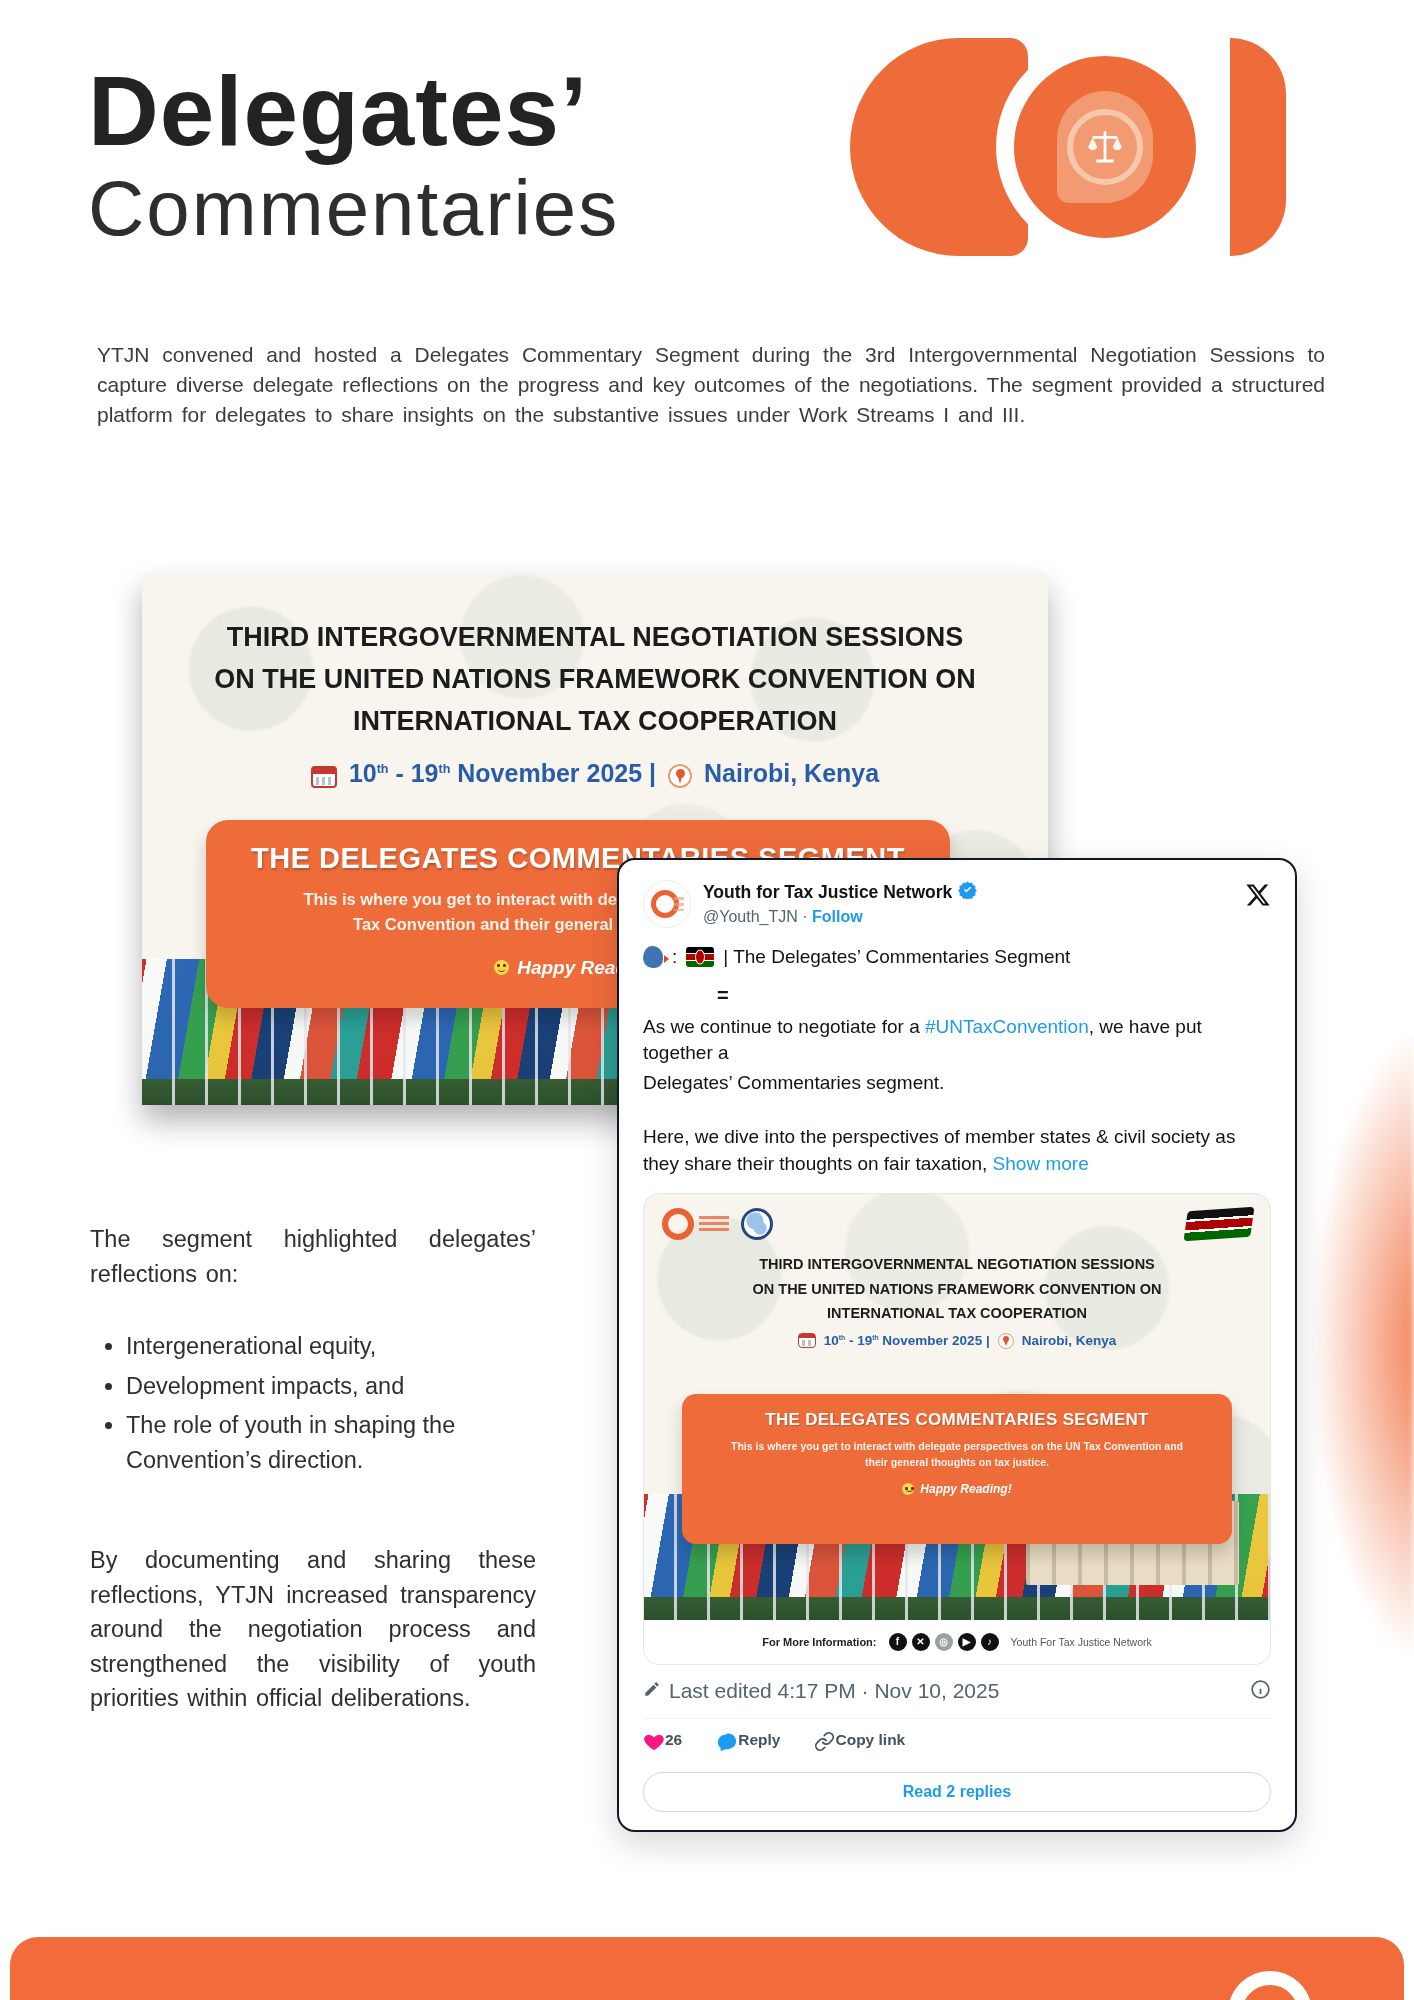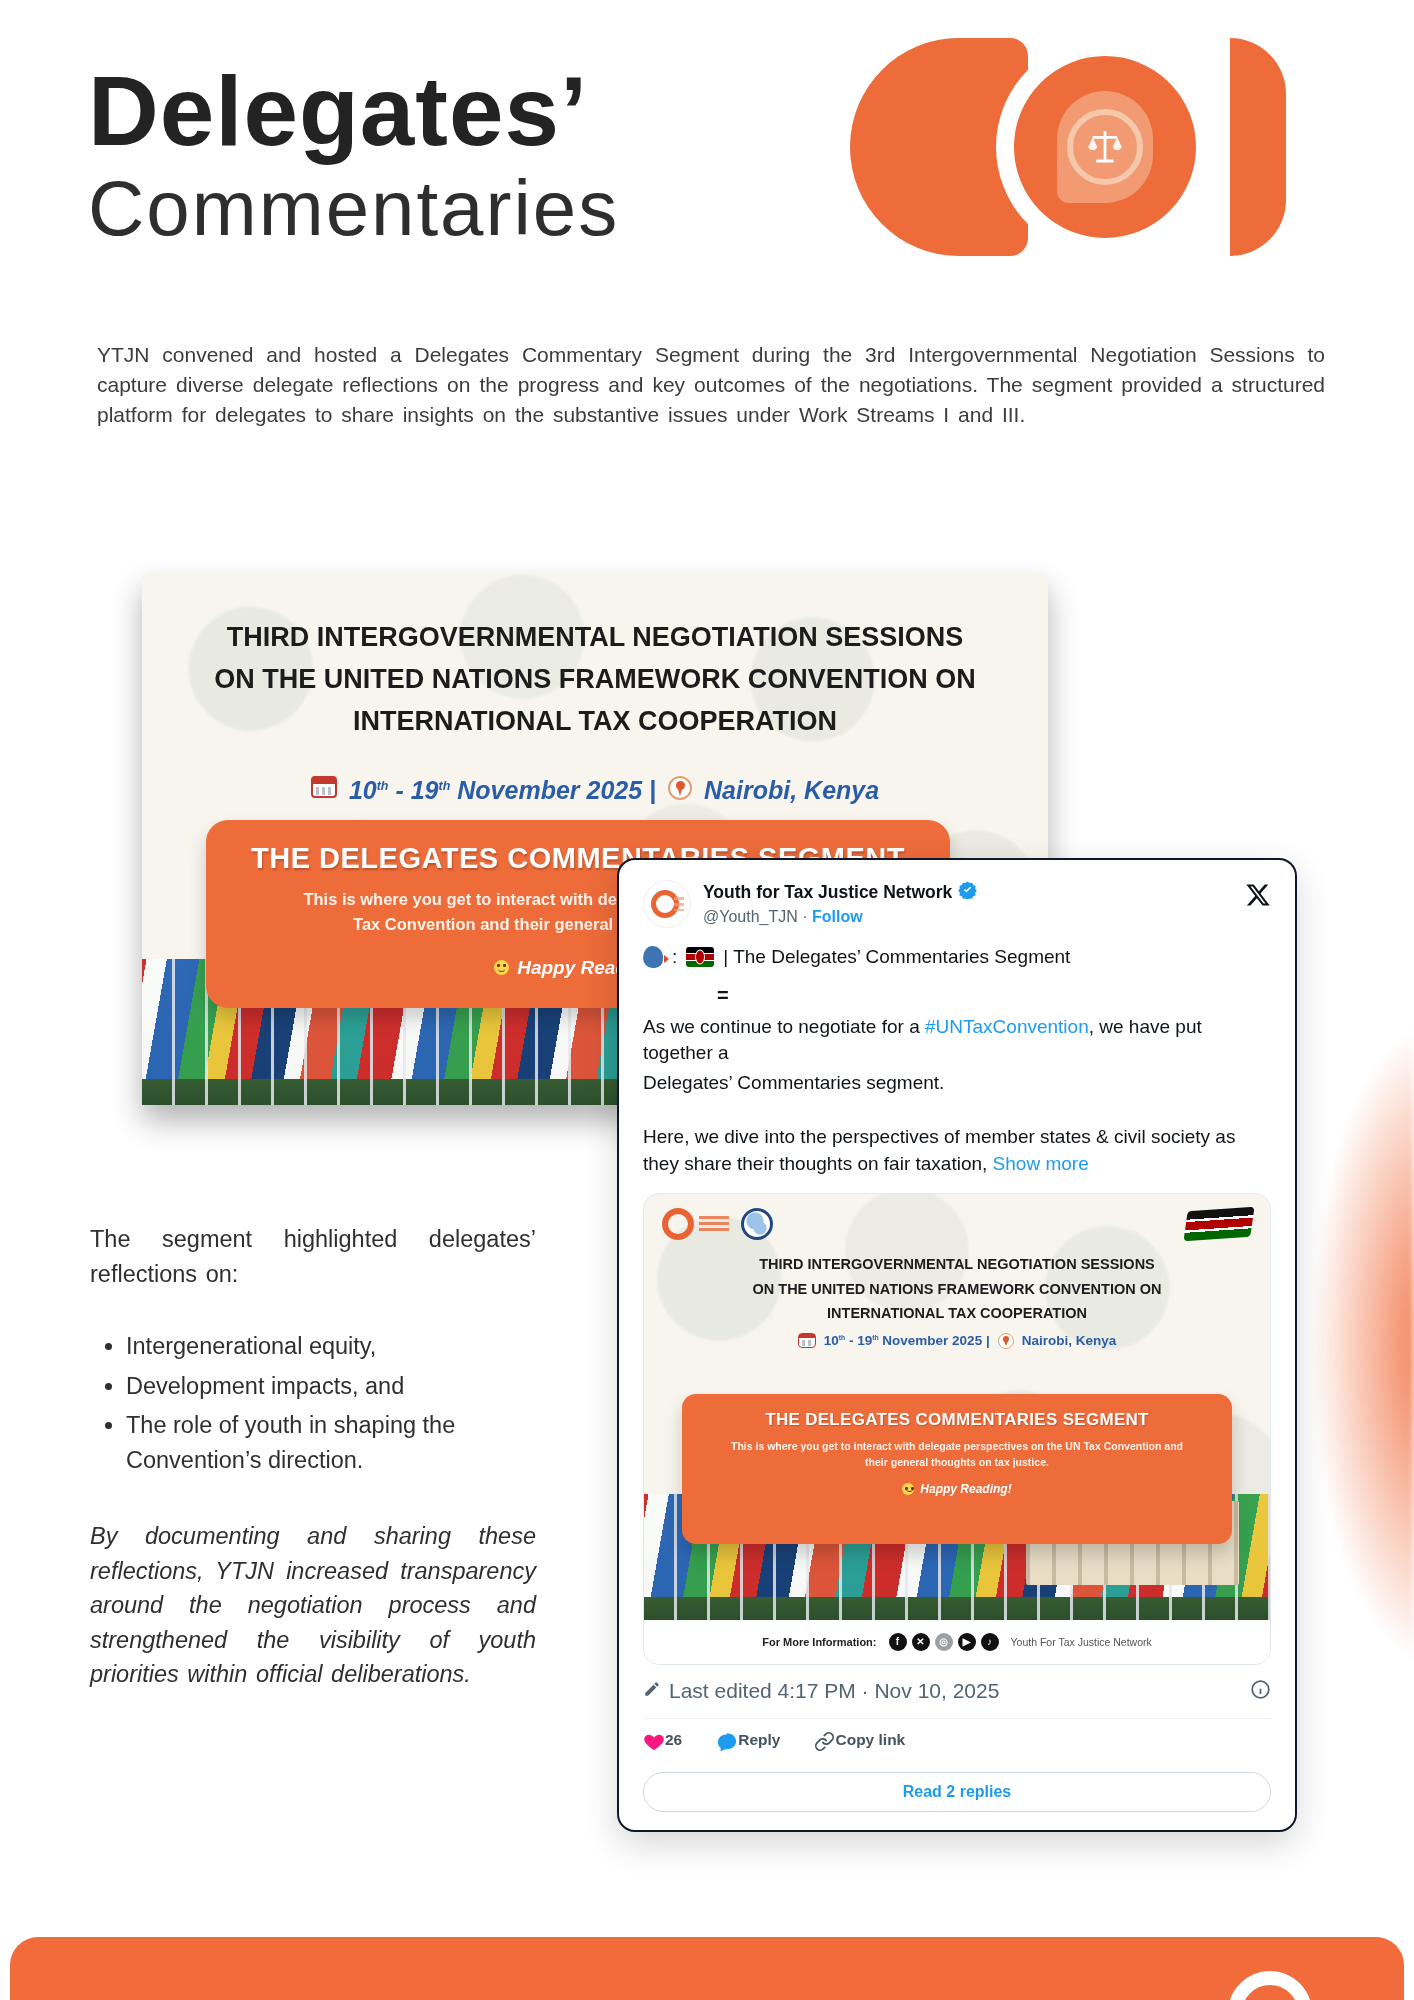--- a/index.html
+++ b/index.html
@@ -56,21 +56,21 @@
   .pin::after{content:'';position:absolute;left:8px;top:11px;border-left:2.5px solid transparent;border-right:2.5px solid transparent;border-top:7px solid #e2572b;}
   .face{display:inline-block;width:15px;height:15px;background:#ffd54d;border-radius:50%;position:relative;vertical-align:middle;flex:none;}
   .face::before{content:'';position:absolute;left:3px;top:4px;width:2.5px;height:2.5px;border-radius:50%;background:#5a3b10;box-shadow:6px 0 0 #5a3b10;}
   .face::after{content:'';position:absolute;left:4px;bottom:3px;width:7px;height:3px;border-bottom:1.5px solid #5a3b10;border-radius:0 0 6px 6px;}
   sup{font-size:.5em;}
 
   
   .poster1{position:absolute;left:142px;top:573px;width:906px;height:532px;border-radius:6px;
     box-shadow:0 16px 30px rgba(0,0,0,.3);z-index:3;}
   .p1-title{padding-top:44px;text-align:center;font-weight:800;font-size:27px;line-height:1.55;color:#1c1c1c;}
-  .p1-date{margin-top:33px;display:flex;justify-content:center;align-items:flex-start;gap:12px;color:var(--blue);font-weight:800;font-size:25px;font-style:italic;}
+  .p1-date{margin-top:16px;display:flex;justify-content:center;align-items:flex-end;gap:12px;color:var(--blue);font-weight:800;font-size:25px;}
   .banner{position:absolute;background:var(--orange);color:#fff;text-align:center;z-index:3;box-shadow:0 10px 18px rgba(0,0,0,.18);}
   .p1-banner{left:64px;top:247px;width:744px;height:188px;border-radius:22px;}
   .p1-bt{margin-top:22px;font-size:29px;font-weight:800;letter-spacing:.5px;text-shadow:1px 2px 2px rgba(0,0,0,.22);}
   .p1-bs{margin:12px auto 0;width:76%;font-size:16.5px;font-weight:700;line-height:1.5;color:#fff3ea;}
   .p1-tag{margin-top:20px;font-style:italic;font-weight:800;font-size:19px;display:flex;align-items:center;justify-content:center;gap:8px;}
   .p1-flags{left:0;bottom:0;width:100%;height:146px;z-index:1;}
 
   
   .sidefade{position:absolute;right:0;top:910px;width:134px;height:870px;z-index:1;
     background:radial-gradient(ellipse 170px 430px at 118% 50%, rgba(240,104,54,.95), rgba(240,104,54,0) 75%);filter:blur(3px);}
@@ -139,21 +139,21 @@
   .tw-div{height:1px;background:#eef1f3;margin:13px 0 12px;}
   .tw-actions{display:flex;align-items:center;color:#44535f;font-weight:700;font-size:15.5px;}
   .tw-act{display:flex;align-items:flex-start;margin-right:34px;cursor:pointer;}
   .tw-pill{margin-top:15px;border:1px solid #cfd9de;border-radius:9999px;height:40px;display:flex;align-items:center;justify-content:center;color:var(--xblue);font-weight:700;font-size:16px;cursor:pointer;}
 
   
   .leftcol{position:absolute;left:90px;top:1222px;width:446px;color:#2f2f2f;font-size:23.5px;line-height:1.47;z-index:2;}
   .leftcol p{text-align:justify;word-spacing:2px;}
   .leftcol ul{margin:38px 0 0 14px;padding-left:22px;}
   .leftcol li{margin:5px 0;}
-  .leftcol .p2{margin-top:42px;font-style:italic;}
+  .leftcol .p2{margin-top:66px;}
 
   
   .botbar{position:absolute;left:10px;right:10px;bottom:0;height:63px;background:#F26B3A;border-radius:28px 28px 0 0;overflow:hidden;z-index:6;}
   .botring{position:absolute;right:92px;top:34px;width:84px;height:84px;border:14px solid #fff;border-radius:50%;}
 
   .icon{display:inline-block;flex:none;}
 </style>
 </head>
 <body>
 

